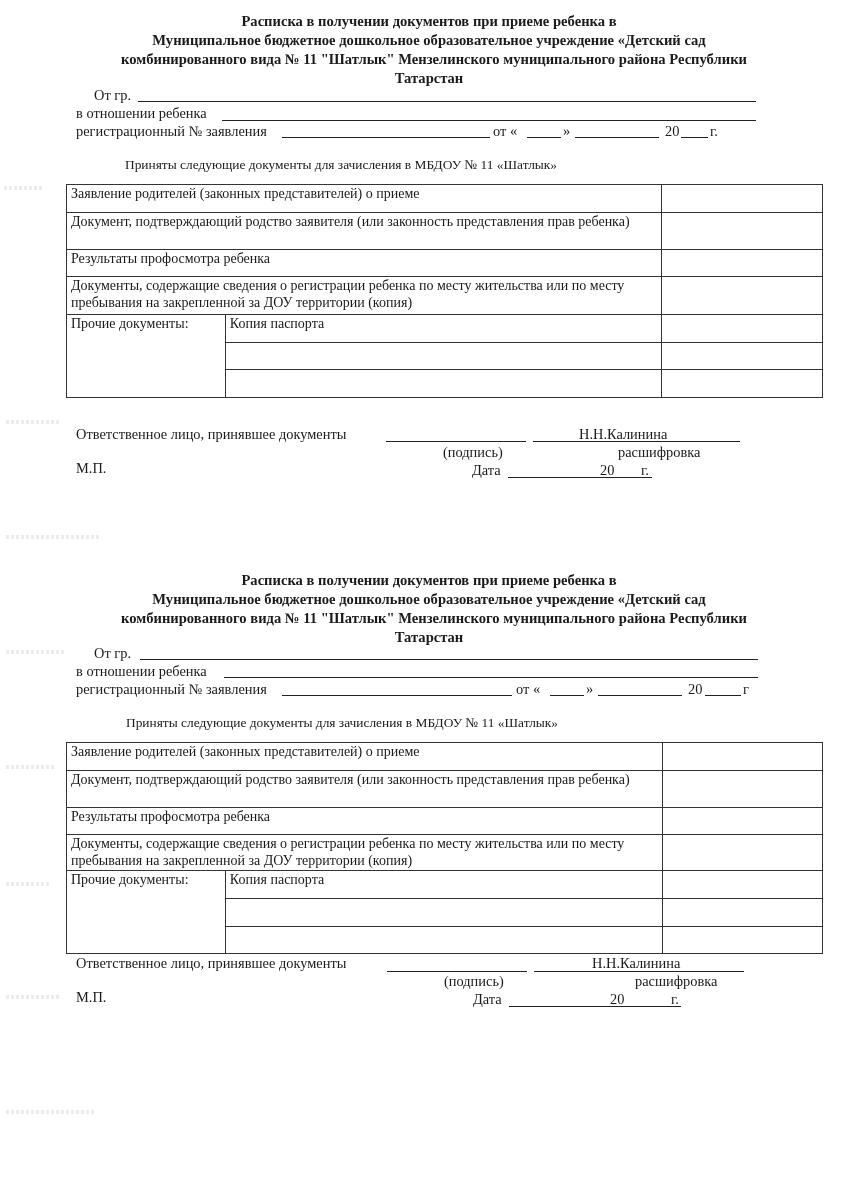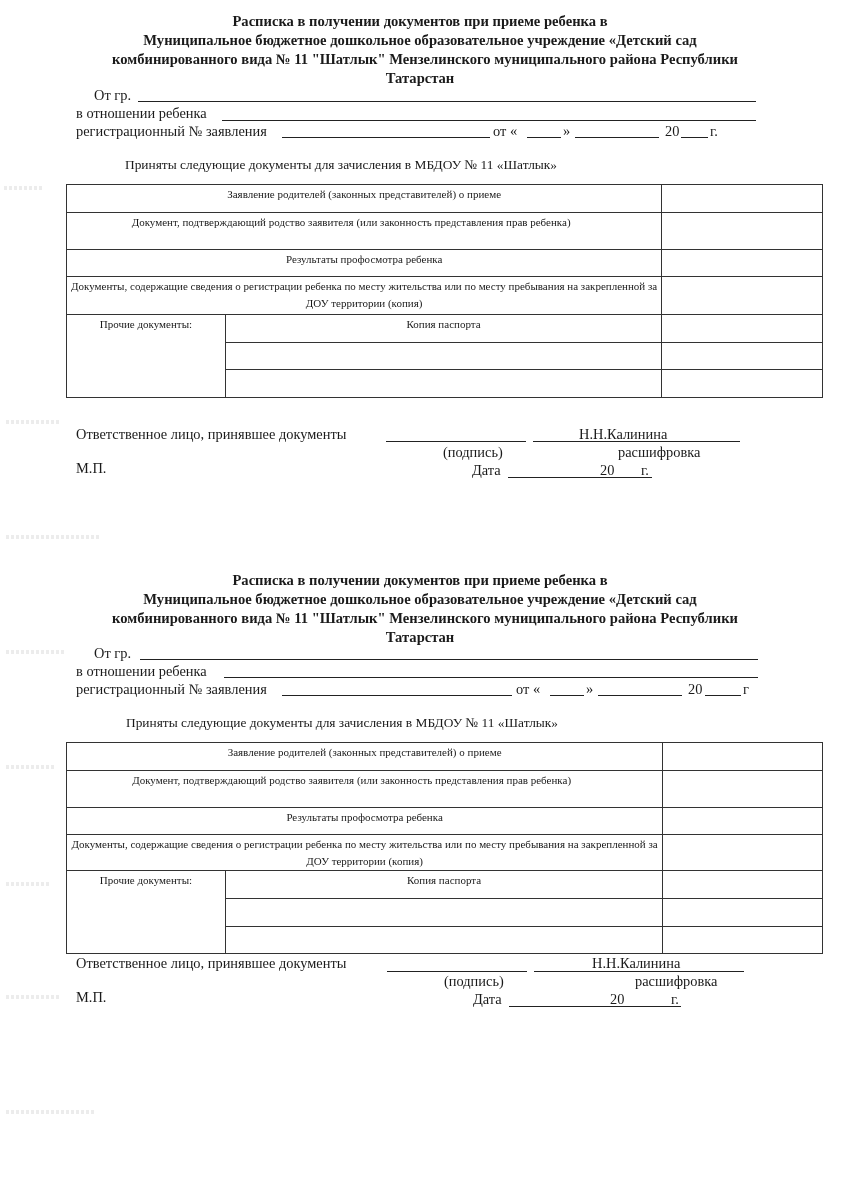--- a/index.html
+++ b/index.html
@@ -1,23 +1,23 @@
 <!DOCTYPE html>
 <html><head>
 <meta charset="utf-8">
 <style>
   html, body { margin:0; padding:0; background:#ffffff; }
   body { width:848px; height:1200px; position:relative; overflow:hidden;
          font-family:"Liberation Serif", "DejaVu Serif", serif; color:#1a1a1a; }
-  .title { position:absolute; left:60px; width:720px; text-align:center;
+  .title { position:absolute; left:69px; width:720px; text-align:center;
            font-weight:bold; font-size:14.6px; line-height:19px; }
   .line-text { position:absolute; font-size:14.4px; line-height:18px; white-space:nowrap; }
   .uline { position:absolute; border-bottom:1px solid #222; height:0; }
   .intro { position:absolute; font-size:13.4px; white-space:nowrap; }
-  table.docs { position:absolute; border-collapse:collapse; font-size:11px;text-align:center; }
+  table.docs { position:absolute; border-collapse:collapse; font-size:14px; }
   table.docs td { border:1.3px solid #333; padding:1px 4px 0 4px; vertical-align:top; line-height:16.5px; }
   .sig { position:absolute; font-size:14.4px; white-space:nowrap; }
   .noise { position:absolute; height:4px; background:repeating-linear-gradient(90deg,#e4e4e4 0 3px,transparent 3px 5px); opacity:.7; }
 </style>
 </head>
 <body>
 
 <div class="noise" style="left:4px;top:186px;width:40px;"></div>
 <div class="noise" style="left:6px;top:420px;width:55px;"></div>
 <div class="noise" style="left:6px;top:535px;width:95px;"></div>

